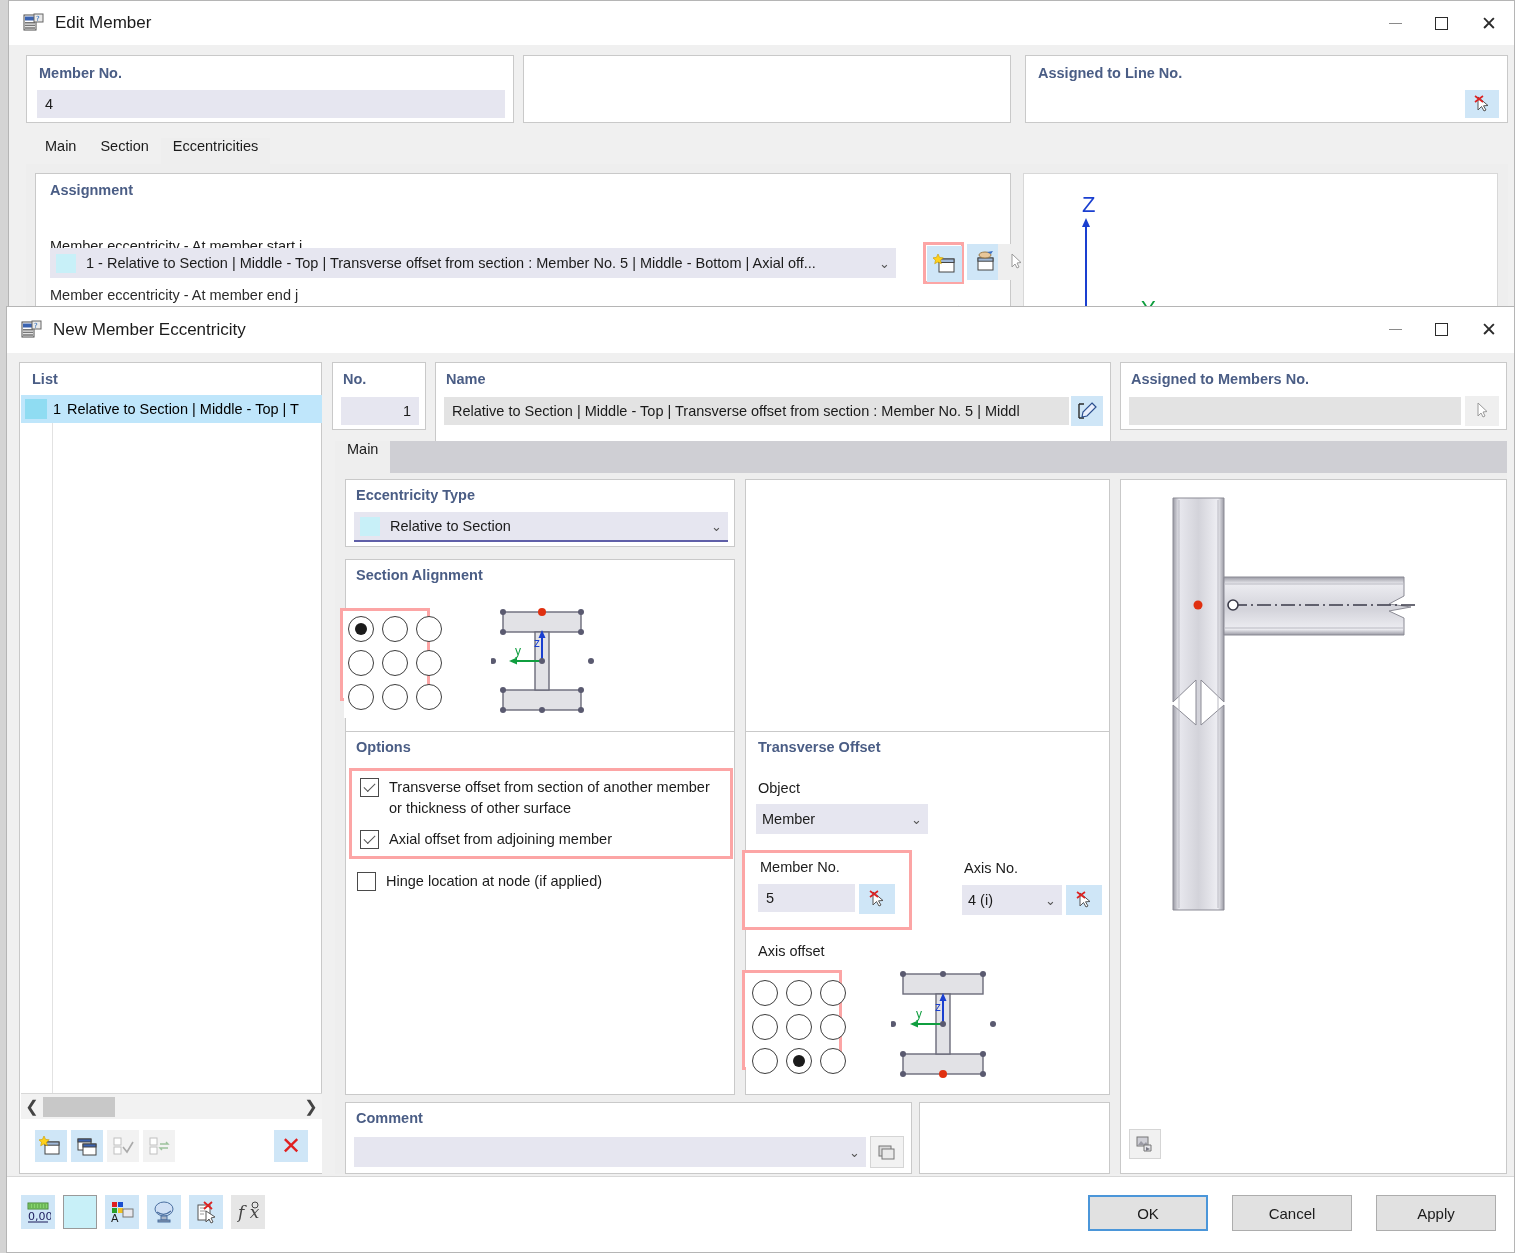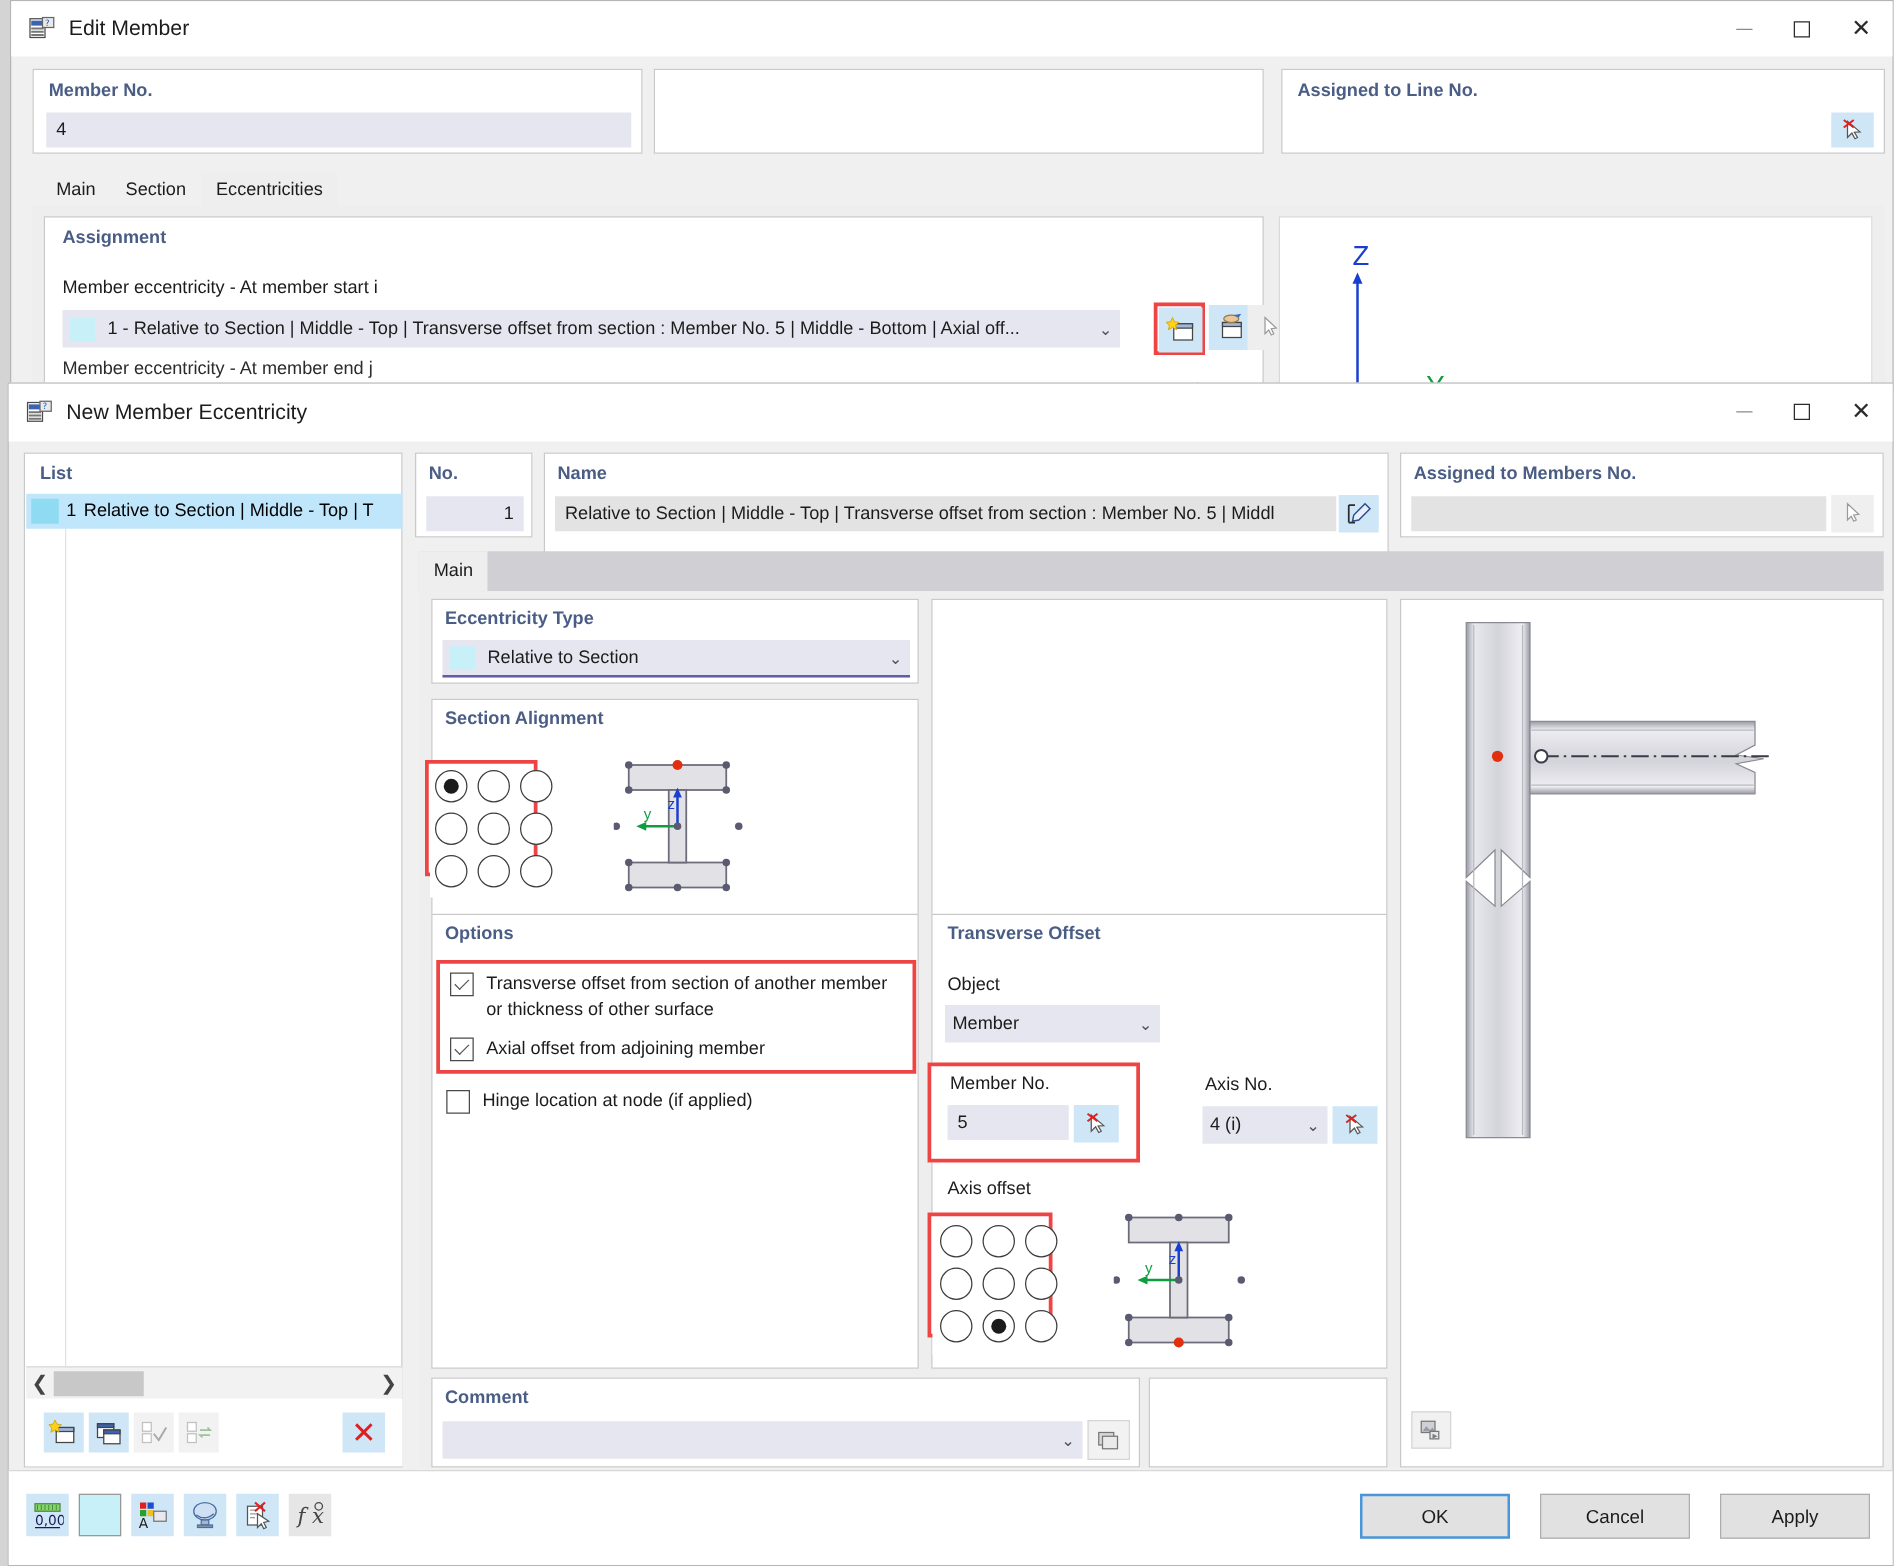--- a/index.html
+++ b/index.html
@@ -40,21 +40,21 @@
 
   .combo {
     background:#e6e6f0; height:30px; display:flex; align-items:center;
     padding:0 6px; font-size:14.5px; color:#1b1b1b; position:relative;
   }
   .combo .caret { margin-left:auto; font-size:13px; color:#555; }
   .combo.underlined { border-bottom:2px solid #5f5fa8; }
   .swatch { width:20px; height:19px; background:#c8f0f8; margin-right:10px; flex:0 0 auto; }
 
   .tabstrip { display:flex; align-items:flex-end; height:30px; }
-  .tab { height:28px; padding:0 12px; display:flex; align-items:center;
+  .tab { height:28px; padding:0 12px; display:flex; align-items:flex-start;
          font-size:14.5px; color:#1b1b1b; background:transparent; }
   .tab.active { background:#eeeeee; }
 
   .pickbtn { width:34px; height:28px; background:#cfe6f7; display:flex;
              align-items:center; justify-content:center; position:relative; }
 
   .iconbtn { width:34px; height:30px; display:flex; align-items:center; justify-content:center; }
   .iconbtn.lightblue { background:#cfe6f7; }
   .iconbtn.grey { background:#e3e3e3; }
 
@@ -68,21 +68,21 @@
   }
   .ctext { font-size:14.5px; color:#1b1b1b; line-height:21px; }
 
   
   .radgrid { display:grid; grid-template-columns:repeat(3,30px); grid-template-rows:repeat(3,30px);
              gap:4px; padding:8px; background:#fff; }
   .rad { width:26px; height:26px; border-radius:50%; border:1.6px solid #3d3d3d; background:#fff;
          position:relative; }
   .rad.sel::after { content:""; position:absolute; left:6px; top:6px; width:12px; height:12px;
                     border-radius:50%; background:#1b1b1b; }
-  .hl-box { border:3px solid #ef4444; padding:1px; }
+  .hl-box { border:3px solid #fca5a5; padding:1px; }
 
   
   .btn { width:120px; height:36px; background:#e1e1e1; border:1px solid #adadad;
          font-size:15px; color:#1b1b1b; display:flex; align-items:center; justify-content:center; }
   .btn.default { border:2px solid #4b96d9; }
 
   .listrow { height:28px; display:flex; align-items:center; background:#bfe6fb; font-size:14.5px; }
   .listrow .lsq { width:22px; height:20px; background:#8fdcf2; margin:0 6px 0 4px; }
 
   .scrollbar-h { height:26px; background:#f2f2f2; display:flex; align-items:center;
@@ -153,21 +153,21 @@
         <span>Section</span>
       </div>
       <div class="tab active">
         <span>Eccentricities</span>
       </div>
     </div>
     <div style="position:absolute;left:17px;top:163px;width:1482px;height:150px;background:#eeeeee;"></div>
 
     <div class="panel" style="position:absolute;left:26px;top:172px;width:976px;height:135px;">
       <div class="grp-title" style="position:absolute;left:14px;top:8px;">Assignment</div>
-      <div class="lbl" style="position:absolute;left:14px;top:48px;">Member eccentricity - At member start i</div>
+      <div class="lbl" style="position:absolute;left:14px;top:64px;">Member eccentricity - At member start i</div>
       <div class="combo" style="position:absolute;left:14px;top:74px;width:846px;background:#e6e6f0;">
         <span class="swatch"></span>
         <span style="white-space:nowrap;overflow:hidden;">1 - Relative to Section | Middle - Top | Transverse offset from section : Member No. 5 | Middle - Bottom | Axial off...</span>
         <span class="caret">⌄</span>
       </div>
       <div class="lbl" style="position:absolute;left:14px;top:113px;overflow:hidden;height:18px;color:#2b2b2b;">Member eccentricity - At member end j</div>
 
       <div class="hl-box" style="position:absolute;left:887px;top:68px;width:41px;height:42px;">
         <div class="iconbtn lightblue" style="width:35px;height:36px;">
           <svg width="24" height="22" viewBox="0 0 24 22">

